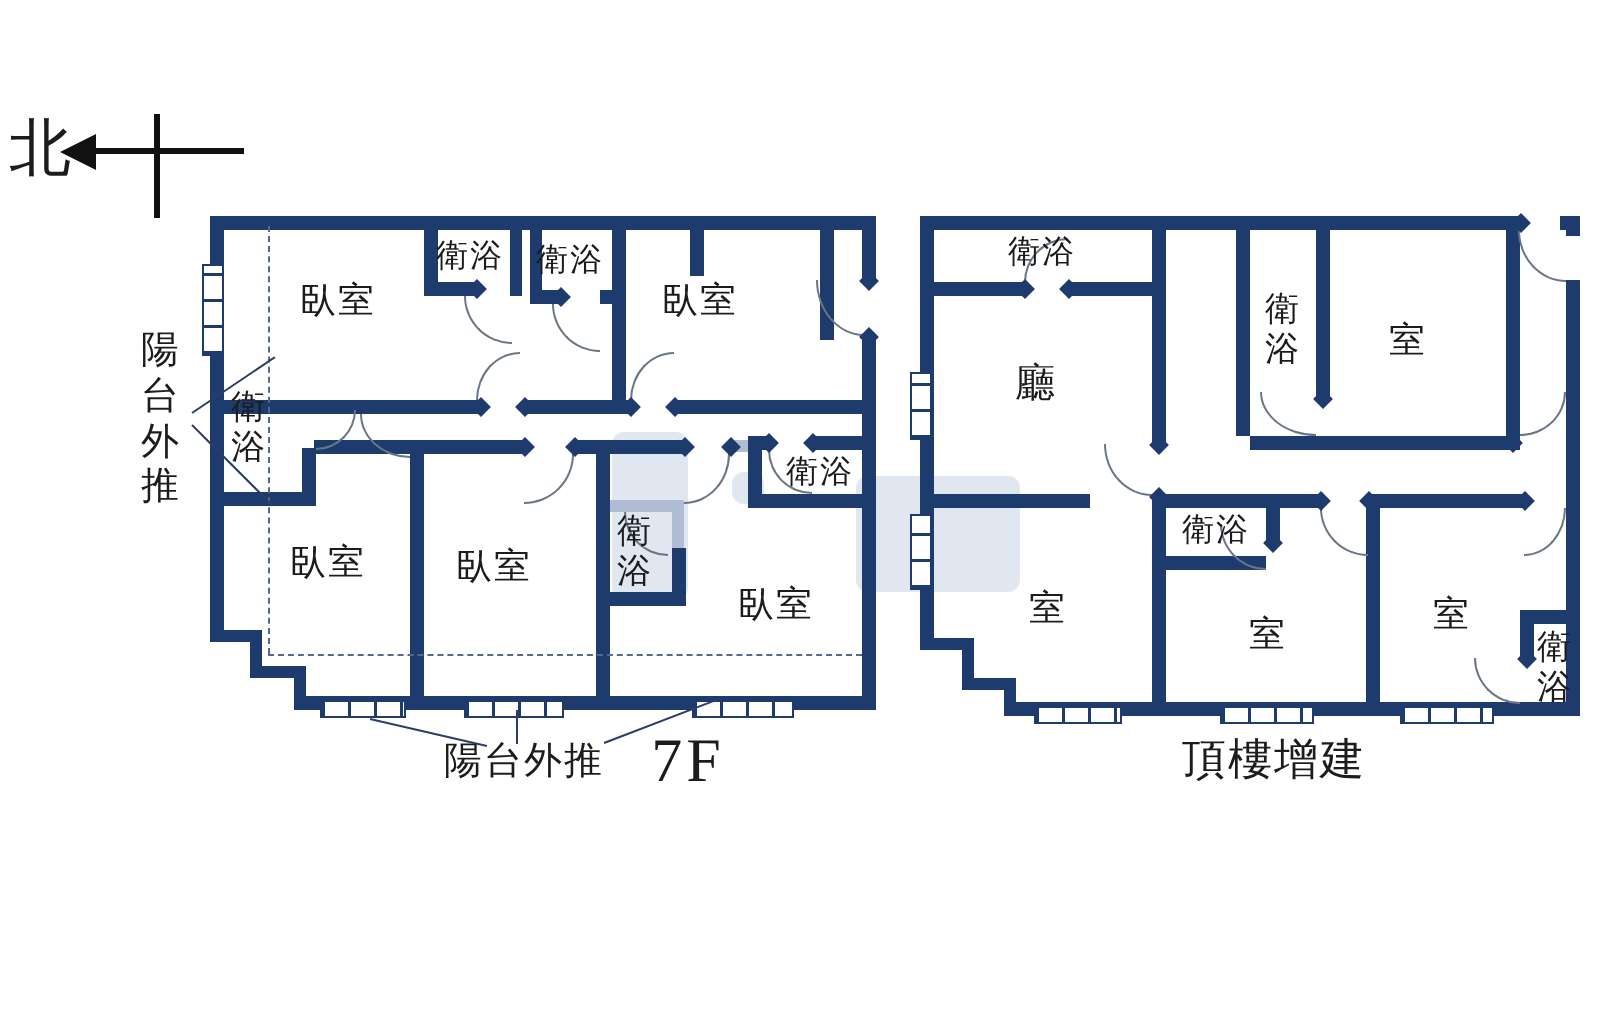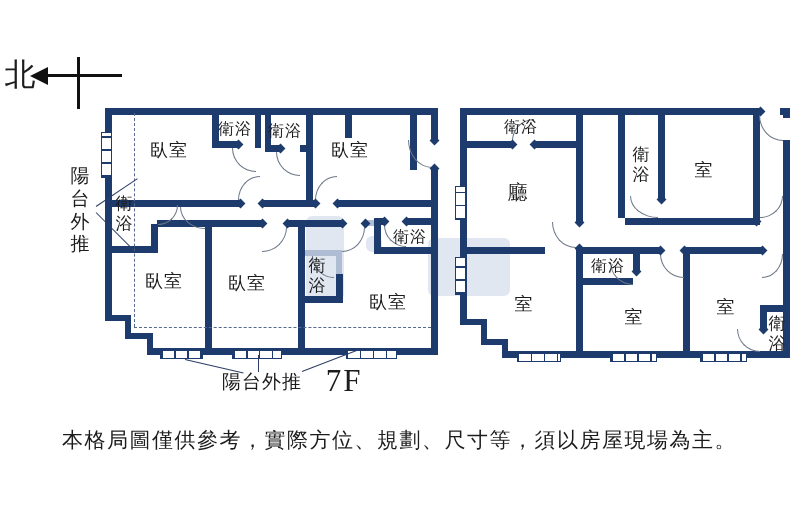--- a/index.html
+++ b/index.html
@@ -221,17 +221,17 @@
     <div class="lbl sm" style="left:521px;top:127px;">衛浴</div>
     <div class="lbl" style="left:518px;top:192px;font-size:20px;">廳</div>
     <div class="vlbl sm" style="left:630px;top:145px;">衛浴</div>
     <div class="lbl" style="left:704px;top:170px;">室</div>
     <div class="lbl" style="left:524px;top:304px;">室</div>
     <div class="lbl sm" style="left:608px;top:266px;">衛浴</div>
     <div class="lbl" style="left:634px;top:317px;">室</div>
     <div class="lbl" style="left:726px;top:307px;">室</div>
     <div class="vlbl sm" style="left:766px;top:314px;">衛浴</div>
 
-  </div>
-
-  <div class="disclaimer">本格局圖僅供參考，實際方位、規劃、尺寸等，須以房屋現場為主。</div>
+    <div class="lbl" style="left:637px;top:380px;font-size:22px;">頂樓增建</div>
+  </div>
+
 
 </div>
 
 </body></html>

